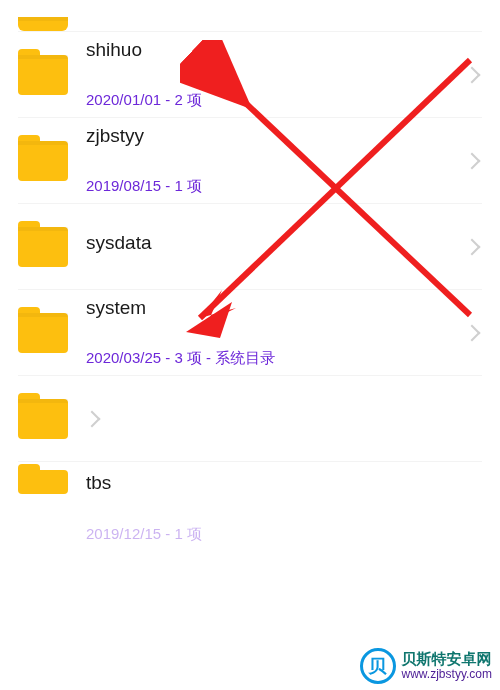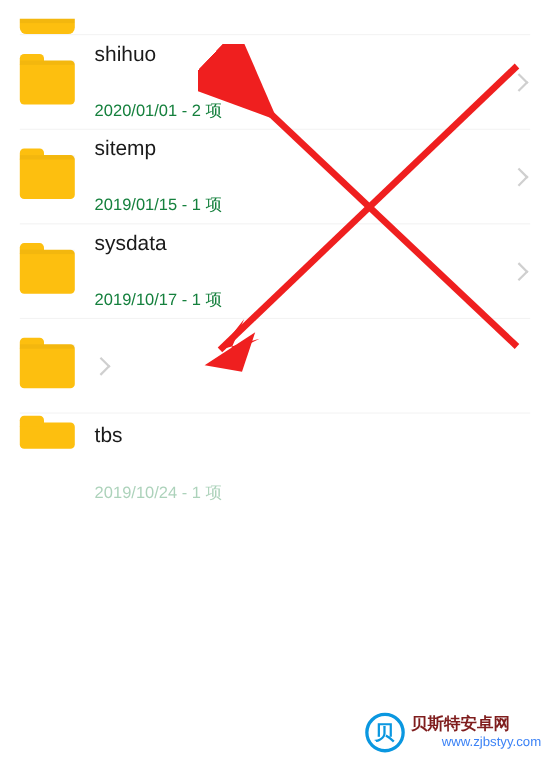--- a/index.html
+++ b/index.html
@@ -53,21 +53,21 @@
     }
     .text { flex: 1; min-width: 0; }
     .name {
       font-size: 19px;
       color: #1a1a1a;
       line-height: 1.2;
       margin-bottom: 6px;
     }
     .meta {
       font-size: 15px;
-      color: #15803d;
+      color: #6d28d9;
       margin-top: 30px;
     }
     .chevron {
       flex-shrink: 0;
       width: 12px; height: 12px;
       border-top: 2px solid #cfcfcf;
       border-right: 2px solid #cfcfcf;
       transform: rotate(45deg);
       margin-right: 4px;
     }
@@ -94,22 +94,22 @@
       pointer-events:none;
     }
     .wm-badge{
       width:36px;height:36px;border-radius:50%;
       border:3px solid #0a97e0;
       display:flex;align-items:center;justify-content:center;
       color:#0a97e0;font-weight:700;font-size:18px;
       box-shadow:0 0 0 2px #fff inset;
     }
     .wm-text{line-height:1.1}
-    .wm-title{font-size:15px;font-weight:700;color:#7f1d1d;}
-    .wm-url{font-size:12px;color:#3b82f6;margin-left:28px;}
+    .wm-title{font-size:15px;font-weight:700;color:#0f766e;}
+    .wm-url{font-size:12px;color:#4c1d95;}
   </style>
 </head>
 <body>
 
 <div class="list">
 
   <div class="row cut-top">
     <div class="folder"></div>
     <div class="text">
 
@@ -124,47 +124,54 @@
       <div class="name">shihuo</div>
       <div class="meta">2020/01/01 - 2 项</div>
     </div>
     <div class="chevron"></div>
   </div>
 
 
   <div class="row">
     <div class="folder"></div>
     <div class="text">
-      <div class="name">sitemp</div>
-      <div class="meta">2019/01/15 - 1 项</div>
+      <div class="name">zjbstyy</div>
+      <div class="meta">2019/08/15 - 1 项</div>
     </div>
     <div class="chevron"></div>
   </div>
 
 
   <div class="row">
     <div class="folder"></div>
     <div class="text">
       <div class="name">sysdata</div>
-      <div class="meta">2019/10/17 - 1 项</div>
     </div>
     <div class="chevron"></div>
   </div>
 
+  <div class="row">
+    <div class="folder"></div>
+    <div class="text">
+      <div class="name">system</div>
+      <div class="meta">2020/03/25 - 3 项 - 系统目录</div>
+    </div>
+    <div class="chevron"></div>
+  </div>
 
   <div class="row">
     <div class="folder"></div>
     <div class="chevron"></div>
   </div>
 
   <div class="row cut-bottom">
     <div class="folder"></div>
     <div class="text">
       <div class="name">tbs</div>
-      <div class="meta">2019/10/24 - 1 项</div>
+      <div class="meta">2019/12/15 - 1 项</div>
     </div>
 
   </div>
 
 </div>
 
 <svg class="arrow-svg" viewBox="0 0 320 300">
   <defs>
     <marker id="ah" markerWidth="14" markerHeight="12" refX="2" refY="6" orient="auto">
       <path d="M0,0 L14,6 L0,12 Z" fill="#ef1f1f"></path>

